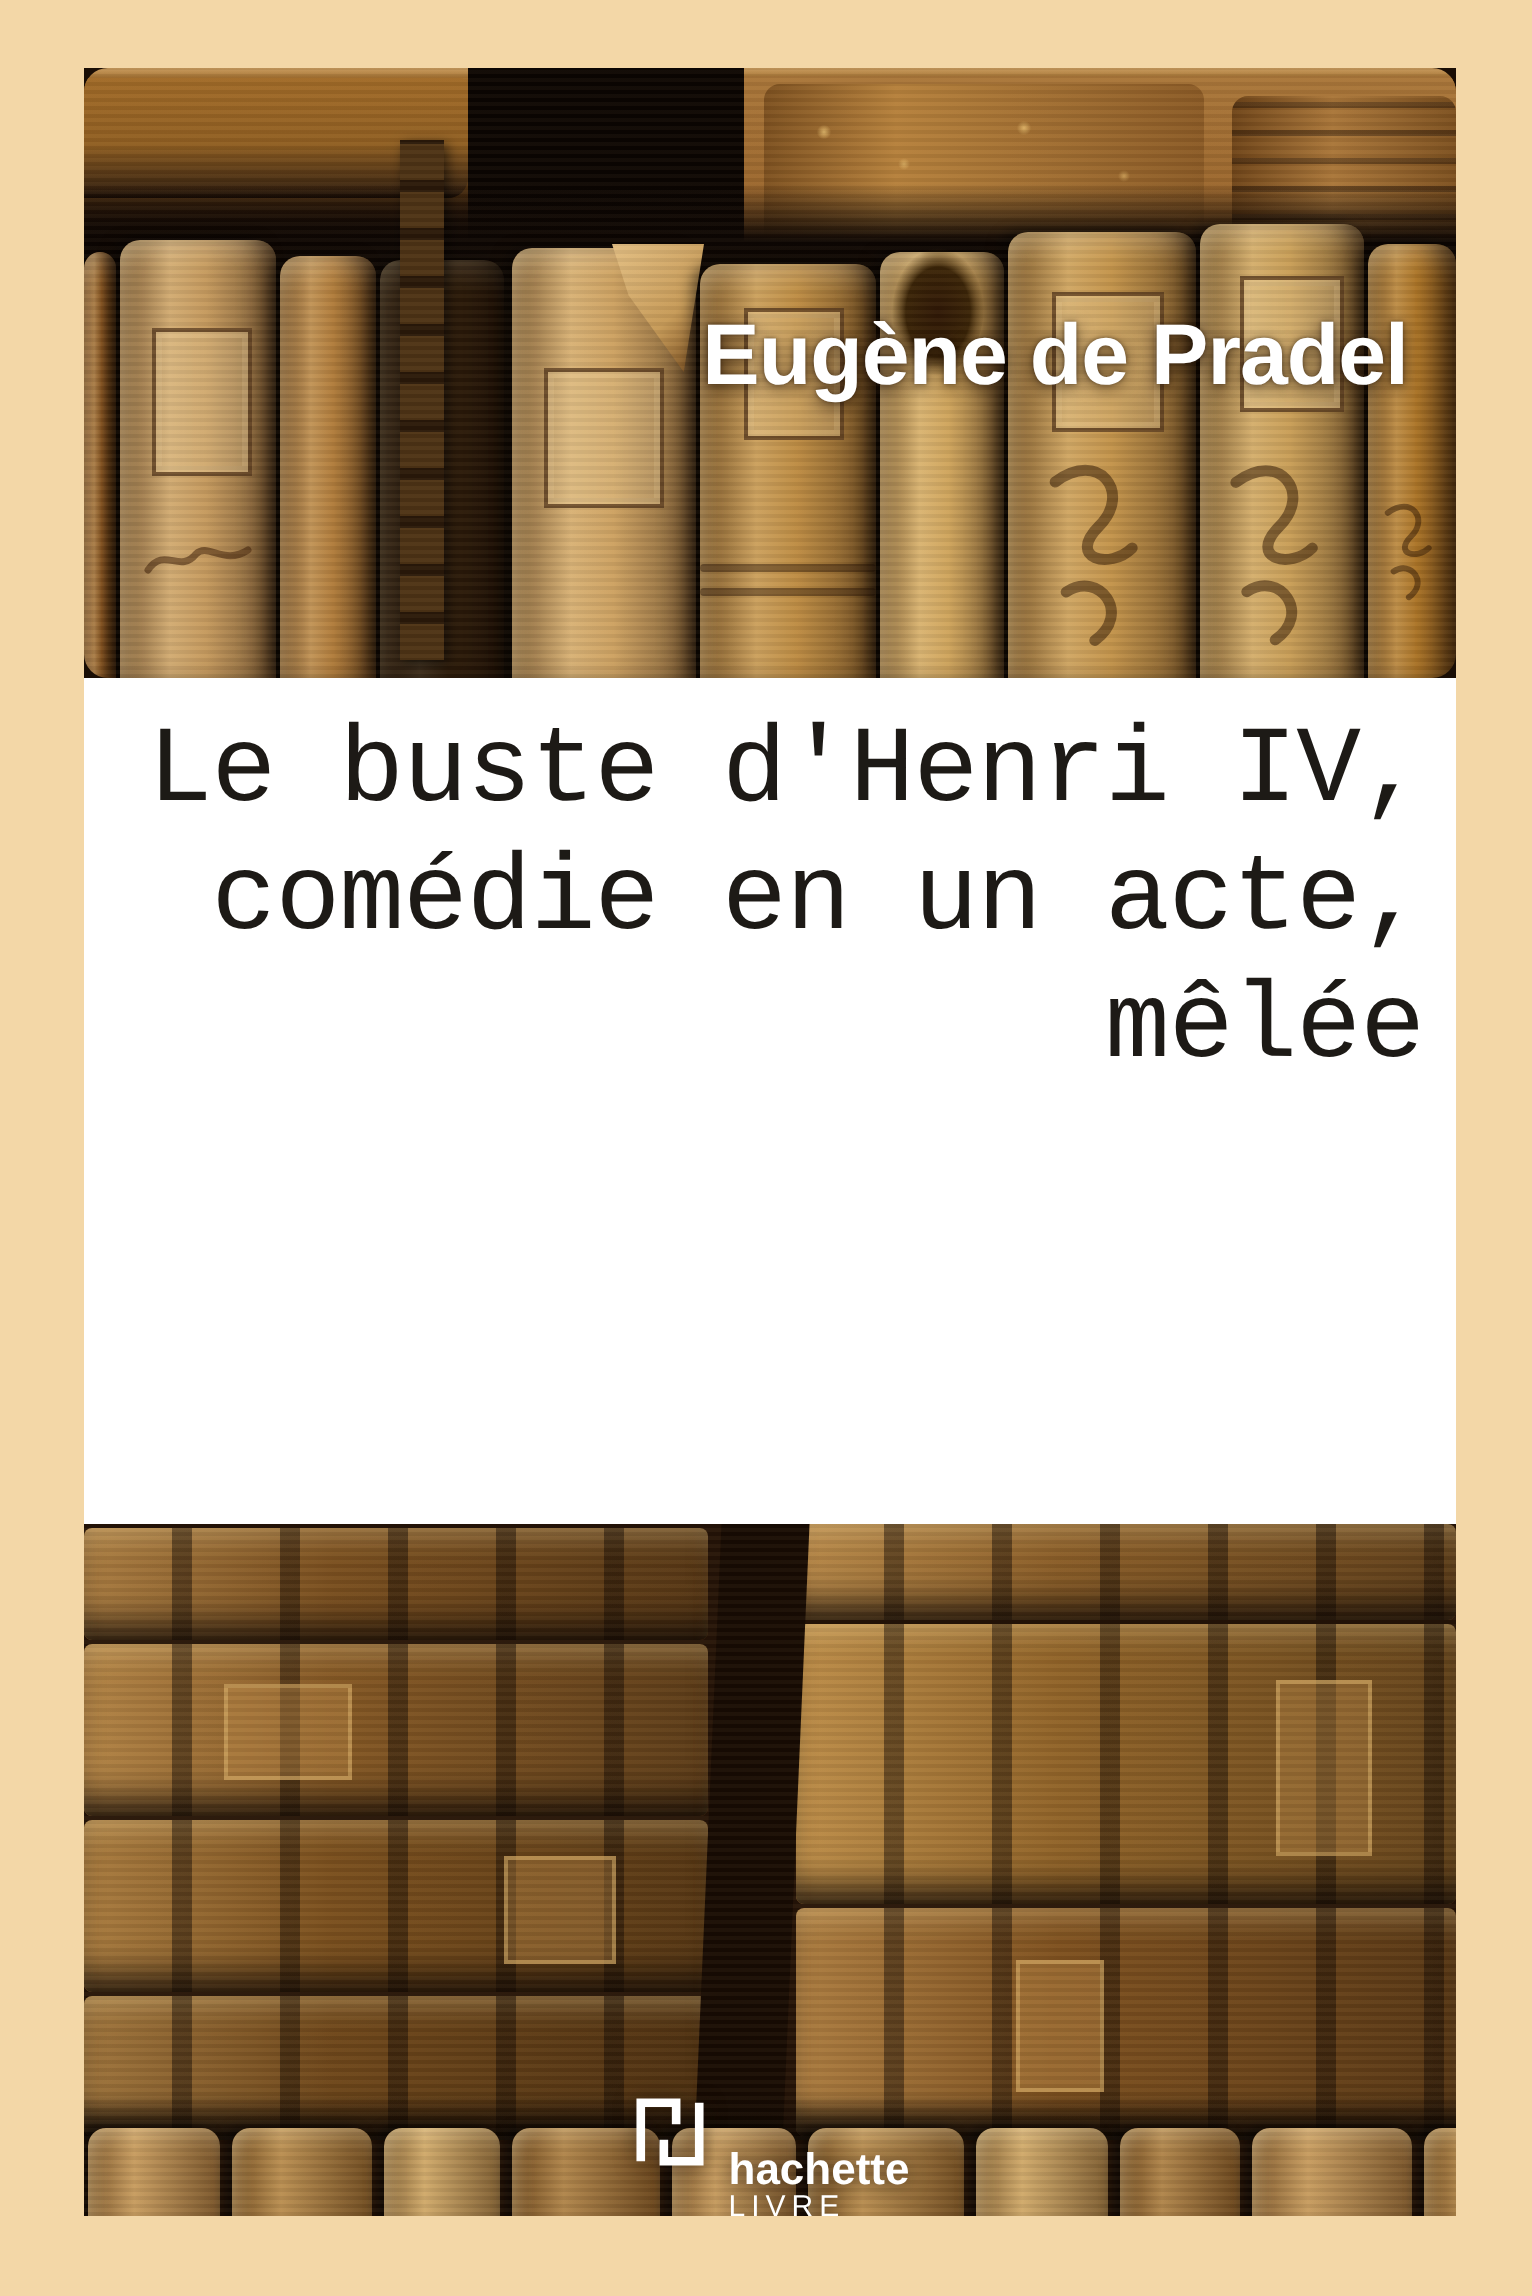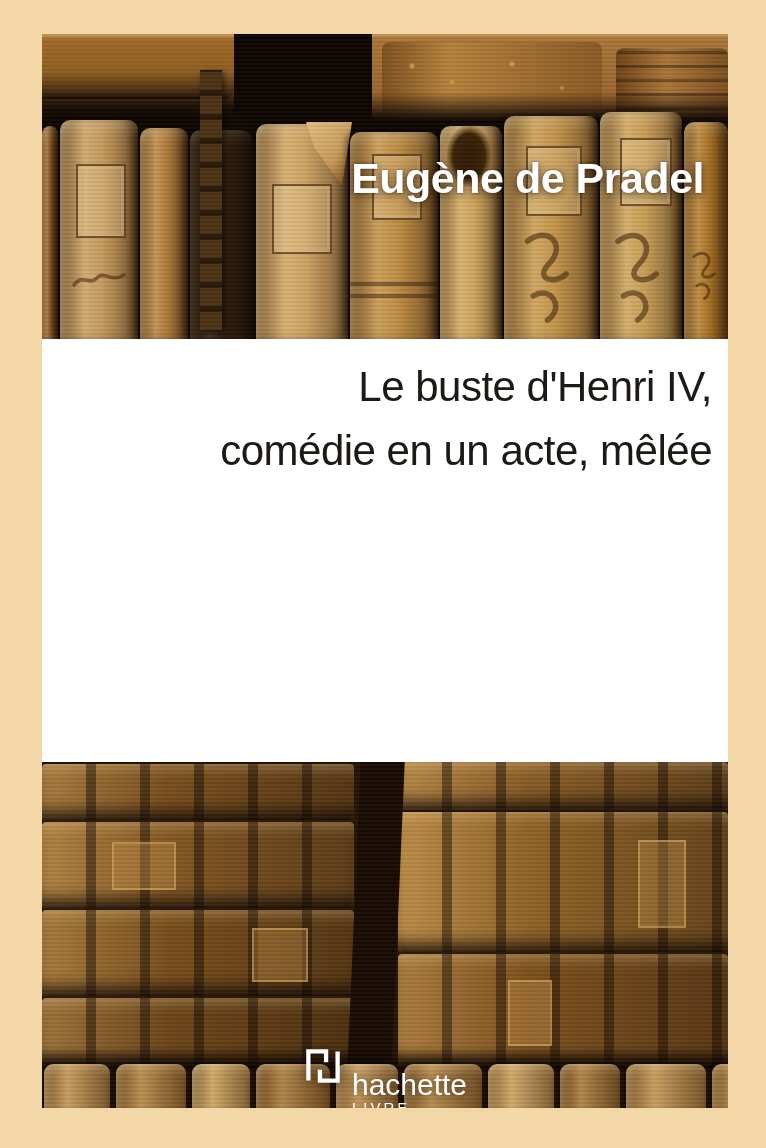--- a/index.html
+++ b/index.html
@@ -11,20 +11,21 @@
   .page{position:absolute;inset:0;background:#f3d7a7;}
   
   .cover{
     position:absolute;left:42px;top:34px;width:686px;height:1074px;
     background:#1a0e05;
   }
   
   .photo-top{
     position:absolute;left:0;top:0;width:686px;height:305px;overflow:hidden;
     background:linear-gradient(180deg,#c79a5d 0,#9c6828 6px,#7a4e1c 46px,#1c0e05 78px,#150b04 110px,#120a04 100%);
+    border-radius:12px;
   }
   .photo-top::after, .photo-bottom::after{
     content:"";position:absolute;inset:0;pointer-events:none;
     background:repeating-linear-gradient(0deg,rgba(0,0,0,.05) 0 2px,rgba(255,220,160,.04) 2px 4px);
   }
   .t-book-left{
     position:absolute;left:0;top:5px;width:192px;height:60px;
     background:linear-gradient(180deg,#a06a28 0,#8f5e22 55%,#3a2410 92%,#170c04 100%);
     border-radius:0 4px 10px 0;
   }
@@ -90,22 +91,22 @@
     color:#ffffff;font-size:43px;font-weight:700;letter-spacing:-.5px;
     text-shadow:0 2px 8px rgba(30,15,5,.65),0 0 2px rgba(30,15,5,.5);
     white-space:nowrap;
   }
   
   .title-band{
     position:absolute;left:0;top:305px;width:686px;height:423px;background:#ffffff;
     box-sizing:border-box;padding:16px 16px 0 0;
   }
   .title{
-    font-family:Liberation Sans, sans-serif;
-    color:#1d1a16;font-size:42px;line-height:64px;font-weight:400;
+    font-family:Liberation Mono, monospace;
+    color:#1d1a16;font-size:54px;line-height:64px;font-weight:400;
     letter-spacing:-.5px;text-align:right;
   }
   
   .photo-bottom{
     position:absolute;left:0;top:728px;width:686px;height:346px;overflow:hidden;
     background:#241307;
   }
   .row{
     position:absolute;
     box-shadow:inset 0 12px 14px -8px rgba(255,230,170,.35), inset 0 -16px 16px -8px rgba(10,5,2,.85);
@@ -133,21 +134,21 @@
   }
   
   .logo-bar{
     position:absolute;left:0;top:283px;width:686px;height:46px;z-index:6;
     display:flex;align-items:center;justify-content:center;gap:38px;
     color:#fff;
     filter:drop-shadow(0 1px 5px rgba(20,10,3,.55));
   }
   .hachette{display:flex;align-items:center;gap:9px;}
   .hachette-text{display:flex;flex-direction:column;line-height:1;}
-  .hachette-name{font-size:30px;font-weight:400;letter-spacing:0;margin-top:48px;}
+  .hachette-name{font-size:22px;font-weight:700;letter-spacing:0;margin-top:48px;}
   .hachette-sub{font-size:15px;font-weight:400;letter-spacing:3px;margin-top:0;}
   .bnf{display:flex;align-items:center;gap:5px;}
   .bnf-name{font-size:38px;font-weight:700;letter-spacing:1px;}
 </style>
 </head>
 <body>
 
 <div class="page">
   <div class="cover">
 

